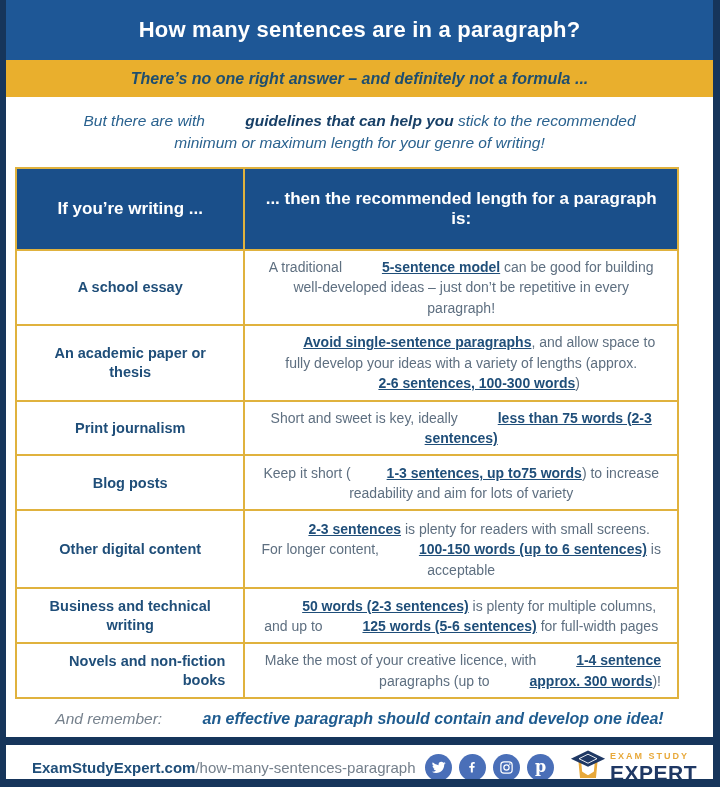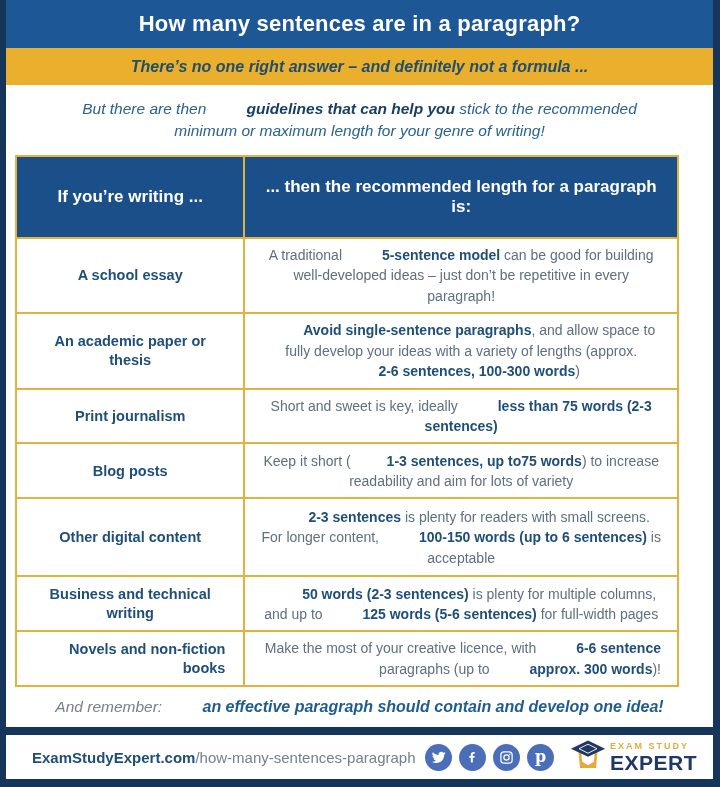--- a/index.html
+++ b/index.html
@@ -19,21 +19,21 @@
   *{margin:0;padding:0;box-sizing:border-box;}
   body{background:#444;font-family:"Liberation Sans",sans-serif;}
   .sheet{
     width:720px;height:787px;background:#fff;position:relative;
     border-left:6px solid var(--navy-dark);
     border-right:7px solid var(--navy-dark);
     border-bottom:8px solid var(--navy-dark);
     display:flex;flex-direction:column;overflow:hidden;
   }
   .header-band{
-    height:48px;background:var(--blue-band);
+    height:60px;background:var(--blue-band);
     display:flex;align-items:center;justify-content:center;flex:none;
   }
   .page-title{color:#fff;font-size:22px;font-weight:700;letter-spacing:.2px;}
   .subtitle-band{
     height:37px;background:var(--gold);
     display:flex;align-items:center;justify-content:center;flex:none;
   }
   .subtitle-text{color:#1F4E6E;font-size:16px;font-weight:700;font-style:italic;}
   .intro{
     padding:13px 46px 10px;text-align:center;font-style:italic;
@@ -53,21 +53,21 @@
     background:var(--table-head);color:#fff;font-size:17px;font-weight:700;
     height:82px;padding:4px 10px;
   }
   .genre{
     color:var(--navy-text);font-weight:700;font-size:14.5px;
     padding:6px 18px;line-height:1.3;
   }
   .desc{
     color:var(--body-gray);font-size:14px;line-height:1.45;padding:6px 16px;
   }
-  .desc .b{color:var(--navy-text);}
+  .desc .b{color:var(--navy-text);text-decoration:underline;}
   tr.r1 td{height:55px;} tr.r2 td{height:76px;border-radius:12px;} tr.r3 td{height:53px;}
   tr.r4 td{height:55px;} tr.r5 td{height:78px;} tr.r6 td{height:55px;}
   tr.r7 td{height:49px;text-align:right;}
   .reminder{
     text-align:center;font-style:italic;font-size:15.5px;padding:11px 10px 9px;
     color:var(--muted);flex:none;
   }
   .reminder .b{color:#1F5C90;font-size:16px;}
   .divider-bar{height:8px;background:var(--navy-dark);flex:none;margin-top:auto;}
   .footer-bar{
@@ -96,21 +96,21 @@
 <div class="sheet">
 
   <div class="header-band">
     <div class="page-title">How many sentences are in a paragraph?</div>
   </div>
 
   <div class="subtitle-band">
     <div class="subtitle-text">There’s no one right answer – and definitely not a formula ...</div>
   </div>
 
-  <div class="intro"><span>But there are then </span><span class="b">guidelines that can help you</span><span> stick to the recommended minimum or maximum length for your genre of writing!</span></div>
+  <div class="intro"><span>But there are with </span><span class="b">guidelines that can help you</span><span> stick to the recommended minimum or maximum length for your genre of writing!</span></div>
 
   <table class="guide-table">
     <colgroup>
         <col class="c1">
         <col class="c2">
       </colgroup>
     <thead>
       <tr>
         <th>If you’re writing ...</th>
         <th>... then the recommended length for a paragraph is:</th>
@@ -142,21 +142,21 @@
       <td class="desc"><span class="b">2-3 sentences</span><span> is plenty for readers with small screens.</span><br><span>For longer content, </span><span class="b">100-150 words (up to 6 sentences)</span><span> is acceptable</span></td>
     </tr>
 
     <tr class="r6">
       <td class="genre">Business and technical writing</td>
       <td class="desc"><span class="b">50 words (2-3 sentences)</span><span> is plenty for multiple columns, and up to </span><span class="b">125 words (5-6 sentences)</span><span> for full-width pages</span></td>
     </tr>
 
     <tr class="r7">
       <td class="genre">Novels and non-fiction books</td>
-      <td class="desc"><span>Make the most of your creative licence, with </span><span class="b">6-6 sentence</span><span> paragraphs (up to </span><span class="b">approx. 300 words</span><span>)!</span></td>
+      <td class="desc"><span>Make the most of your creative licence, with </span><span class="b">1-4 sentence</span><span> paragraphs (up to </span><span class="b">approx. 300 words</span><span>)!</span></td>
     </tr>
   </tbody>
   </table>
 
   <div class="reminder"><span>And remember: </span><span class="b">an effective paragraph should contain and develop one idea!</span></div>
 
   <div class="divider-bar"></div>
 
   <div class="footer-bar">
     <div class="site-url"><span class="site-name">ExamStudyExpert.com</span><span class="url-path">/how-many-sentences-paragraph</span></div>

